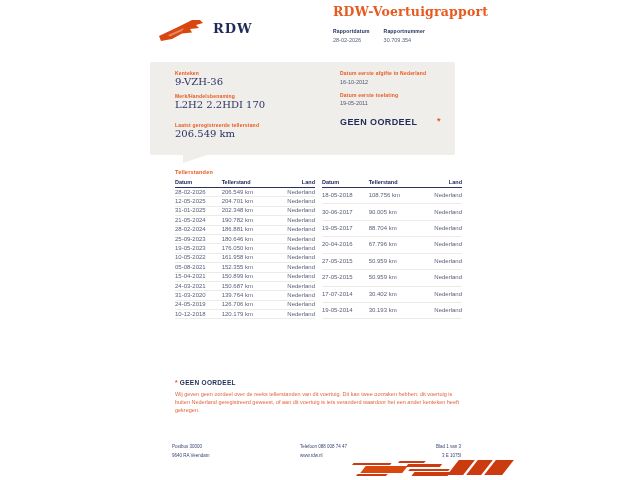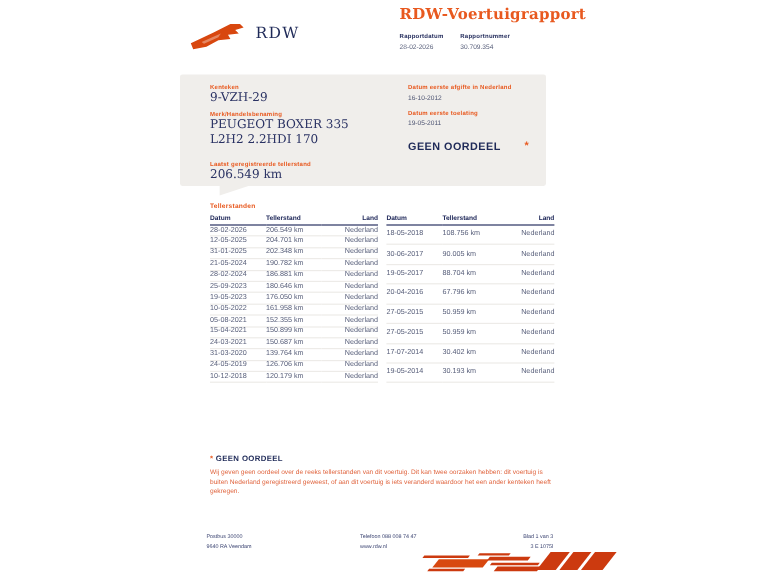--- a/index.html
+++ b/index.html
@@ -10,21 +10,21 @@
     --panel-gray:#f0eeeb;
   }
   *{margin:0;padding:0;box-sizing:border-box;}
   html,body{background:#fff;}
   body{font-family:"Liberation Sans",sans-serif;color:var(--navy);}
   #page{position:relative;width:640px;height:480px;background:#fff;overflow:hidden;}
 
   
   .logo-wrap{position:absolute;left:158px;top:14px;display:flex;align-items:center;}
   .logo-wrap svg{width:46px;height:28px;margin-right:9px;}
-  .wordmark{font-family:"DejaVu Serif",serif;font-weight:normal;font-size:13px;letter-spacing:1px;color:#1f2a58;}
+  .wordmark{font-family:"DejaVu Serif",serif;font-weight:bold;font-size:13px;letter-spacing:1px;color:#1f2a58;}
 
   .header-right{position:absolute;left:333px;top:4px;width:175px;}
   .report-title{font-family:"DejaVu Serif",serif;font-weight:bold;font-size:12.5px;color:var(--accent-orange);letter-spacing:0.2px;}
   .report-meta{display:flex;margin-top:9px;}
   .meta-col{margin-right:14px;}
   .meta-label{font-size:5px;font-weight:bold;color:var(--navy);letter-spacing:0.2px;}
   .meta-value{font-size:5.5px;color:var(--muted-blue);margin-top:2.5px;}
 
   
   .panel{position:absolute;left:150px;top:62px;width:305px;height:93px;background:var(--panel-gray);border-radius:2px;}
@@ -105,23 +105,22 @@
         <div class="meta-value">30.709.354</div>
       </div>
     </div>
   </div>
 
   <div class="panel"></div>
   <div class="panel-tail"></div>
 
   <div class="panel-left">
     <div class="lbl">Kenteken</div>
-    <div class="val-lg">9-VZH-29</div>
+    <div class="val-lg">9-VZH-36</div>
     <div class="lbl mt5">Merk/Handelsbenaming</div>
-    <div class="val-lg">PEUGEOT BOXER 335</div>
     <div class="val-lg">L2H2 2.2HDI 170</div>
     <div class="lbl mt11">Laatst geregistreerde tellerstand</div>
     <div class="val-lg">206.549 km</div>
   </div>
 
   <div class="panel-right">
     <div class="lbl">Datum eerste afgifte in Nederland</div>
     <div class="val-sm">16-10-2012</div>
     <div class="lbl mt7">Datum eerste toelating</div>
     <div class="val-sm">19-05-2011</div>

